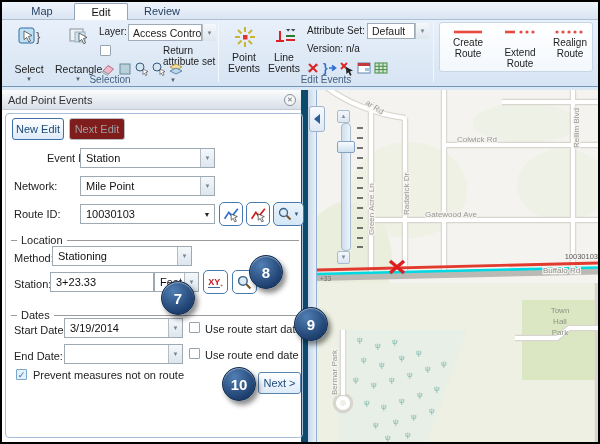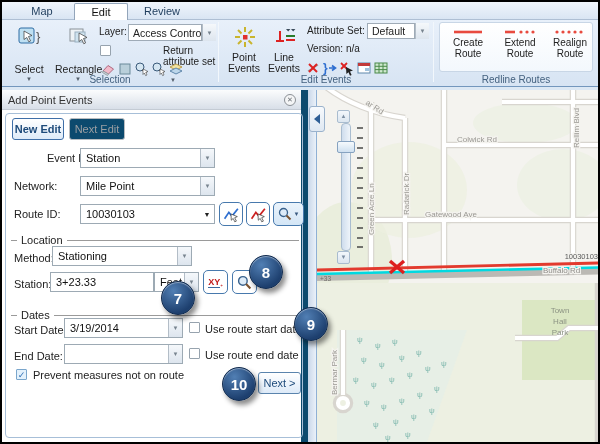--- a/index.html
+++ b/index.html
@@ -40,21 +40,21 @@
   
   #panel{left:0;top:88px;width:306px;height:352px;background:#fff;border-right:7px solid #0c4a6e;}
   #phead{left:0;top:0;width:100%;height:20px;background:linear-gradient(#fbfcfd,#d8dfe8);
          border-bottom:1px solid #c4cbd4;}
   #ptitle{left:6px;top:0;line-height:20px;font-size:11px;color:#333;}
   #pclose{right:5px;top:4px;width:12px;height:12px;border:1px solid #8b9096;border-radius:50%;
           font-size:7px;line-height:10px;text-align:center;color:#6a7076;background:#f4f5f6;}
   #pinner{left:3px;top:23px;width:298px;height:325px;border:1px solid #a7bfd8;border-radius:4px;}
   .btn{border:1px solid #3f6fa8;border-radius:3px;background:linear-gradient(#ffffff,#ddeaf8);
        font-size:11px;color:#1d4a7a;text-align:center;}
-  .btn.dis{border-color:#b9bdc1;background:#0c4a6e;color:#9b9fa3;}
+  .btn.dis{border-color:#b9bdc1;background:#7f1d1d;color:#9b9fa3;}
   .flabel{font-size:11px;color:#222;white-space:nowrap;}
   .fcombo{background:#fff;border:1px solid #9daab4;display:flex;align-items:center;height:20px;font-size:11px;color:#111;}
   .fcombo .cv{flex:1;padding:0 5px;white-space:nowrap;overflow:hidden;}
   .legendline{border-top:1px solid #9a9a9a;height:0;}
   .legendtxt{background:#fff;padding:0 4px;font-size:11px;color:#222;}
   .iconbtn{border:1px solid #4779ad;border-radius:5px;background:#fff;display:flex;
            align-items:center;justify-content:center;}
   .iconbtn.lt{background:linear-gradient(#eaf3fb,#d4e6f6);}
   
   #split{left:306px;top:88px;width:8px;height:352px;background:linear-gradient(90deg,#c9d7e9,#eaf1f9);}
@@ -201,54 +201,53 @@
     <div class="a gdiv" style="left:431px;"></div>
 
     <div class="a grp" style="left:432px;width:164px;">
       <div class="a" id="rlbox" style="left:5px;top:2px;width:154px;height:50px;">
         <div class="a rlbtn" style="left:4px;top:4px;width:48px;height:44px;">
           <svg width="34" height="10" viewBox="0 0 34 10">
             <line x1="3" y1="5" x2="31" y2="5" stroke="#e84a3f" stroke-width="2.6"></line>
           </svg>
           <span>Create Route</span>
         </div>
-        <div class="a rlbtn" style="left:56px;top:4px;width:48px;height:44px;">
+        <div class="a rlbtn" style="left:56px;top:4px;width:48px;height:44px;gap:10px;">
           <svg width="34" height="10" viewBox="0 0 34 10">
             <line x1="2" y1="5" x2="12" y2="5" stroke="#e84a3f" stroke-width="2.6"></line>
             <circle cx="18" cy="5" r="1.6" fill="#e84a3f"></circle>
               <circle cx="24" cy="5" r="1.6" fill="#e84a3f"></circle>
               <circle cx="30" cy="5" r="1.6" fill="#e84a3f"></circle>
           </svg>
           <span>Extend Route</span>
         </div>
         <div class="a rlbtn" style="left:108px;top:4px;width:44px;height:44px;">
           <svg width="34" height="10" viewBox="0 0 34 10">
             <circle cx="4" cy="5" r="1.6" fill="#e84a3f"></circle>
               <circle cx="10" cy="5" r="1.6" fill="#e84a3f"></circle>
             <circle cx="16" cy="5" r="1.6" fill="#e84a3f"></circle>
               <circle cx="22" cy="5" r="1.6" fill="#e84a3f"></circle>
             <circle cx="28" cy="5" r="1.6" fill="#e84a3f"></circle>
           </svg>
           <span>Realign Route</span>
         </div>
       </div>
-      <span class="gl">Redline Routes</span>
     </div>
   </div>
 
   <div class="a" id="hdiv"></div>
 
   <div class="a" id="panel">
     <div class="a" id="phead">
       <span class="a" id="ptitle">Add Point Events</span>
       <span class="a" id="pclose">✕</span>
     </div>
     <div class="a" id="pinner"></div>
 
-    <div class="a btn" style="left:10px;top:28px;width:52px;height:22px;line-height:20px;font-weight:bold;">New Edit</div>
+    <div class="a btn" style="left:10px;top:28px;width:52px;height:22px;line-height:20px;">New Edit</div>
     <div class="a btn dis" style="left:67px;top:28px;width:56px;height:22px;line-height:20px;">Next Edit</div>
 
     <span class="a flabel" style="left:12px;top:62px;margin-left:33px;">Event Layer:</span>
     <div class="a fcombo" style="left:78px;top:58px;width:135px;">
       <span class="cv">Station</span>
       <span class="dd">▼</span>
     </div>
 
     <span class="a flabel" style="left:12px;top:90px;">Network:</span>
     <div class="a fcombo" style="left:78px;top:86px;width:135px;">

